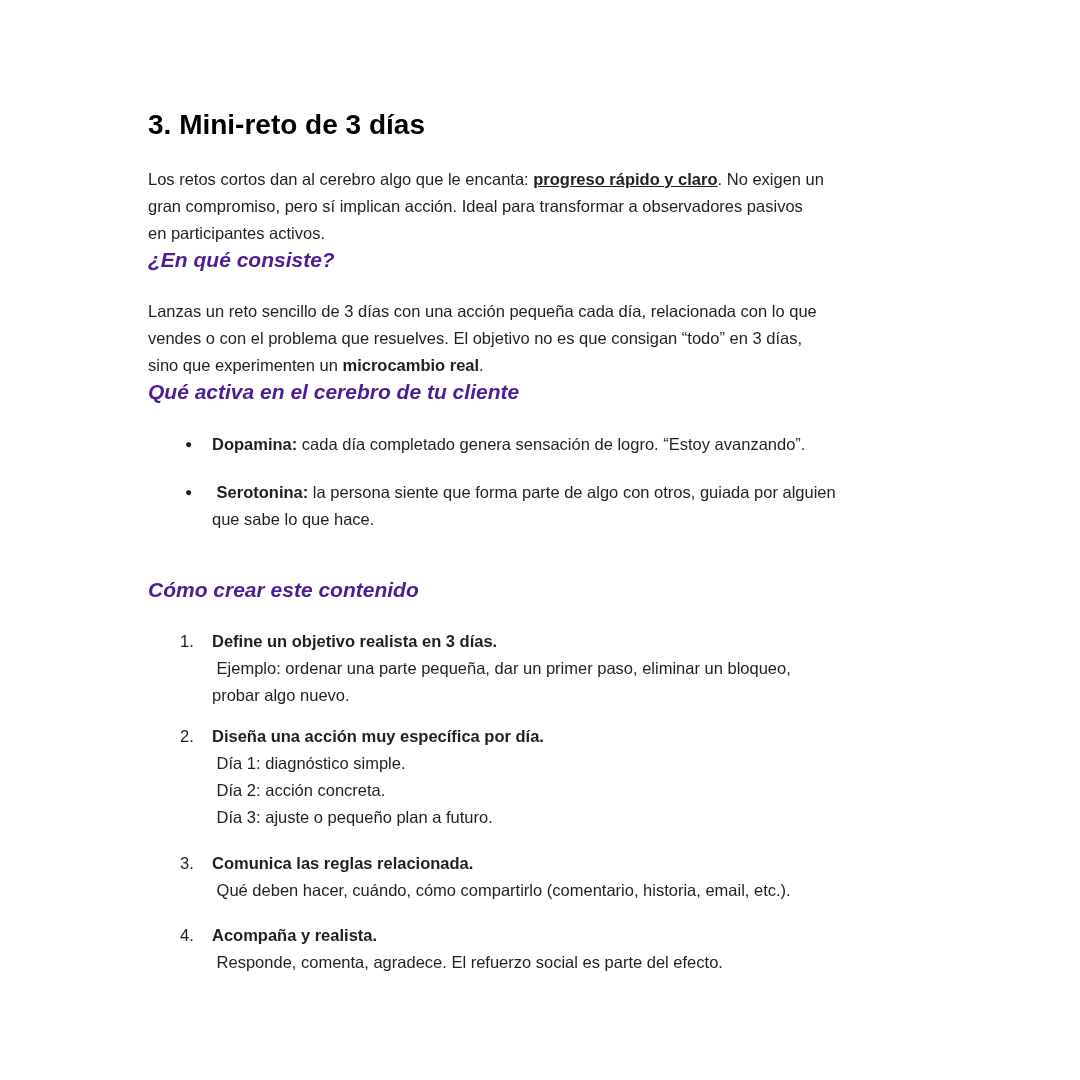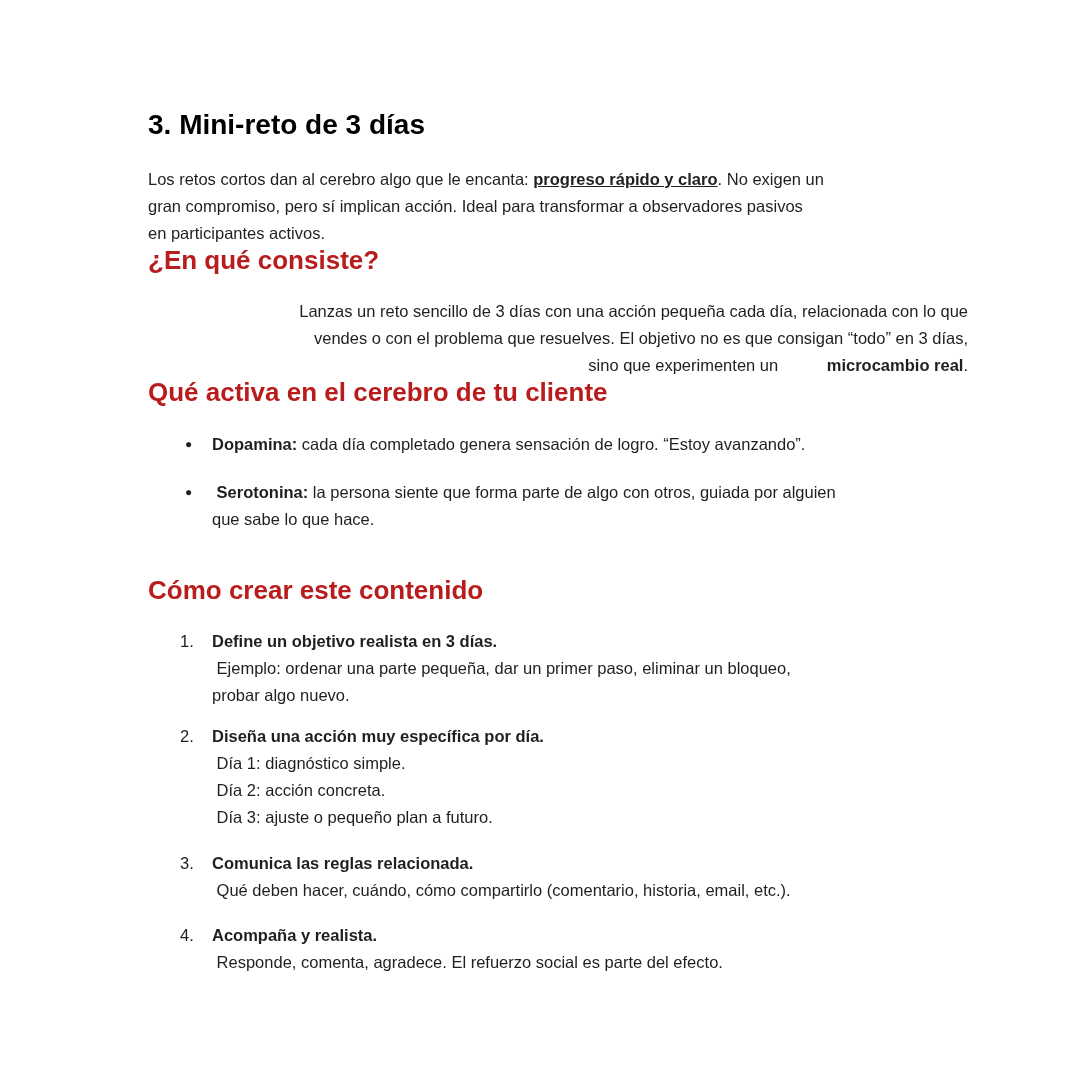--- a/index.html
+++ b/index.html
@@ -22,37 +22,38 @@
     width: 820px;
   }
   h1.doc-h1 {
     font-size: 28px;
     line-height: 34px;
     font-weight: 700;
     color: #000000;
     margin: 0 0 24px 0;
   }
   h2.doc-h2 {
-    font-size: 26px;
+    font-size: 21px;
     line-height: 26px;
     font-weight: 700;
-    color: #b91c1c;
+    color: #4c1d95;
     margin: 0;
+    font-style: italic;
   }
   .doc-h2.mb-para { margin-bottom: 25px; }
   .doc-h2.mb-list { margin-bottom: 26px; }
   .doc-h2.mb-list2 { margin-bottom: 25px; margin-top: 21px; }
   p.body-para {
     font-size: 16.5px;
     line-height: 27px;
     margin: 0;
     white-space: pre-wrap;
   }
   .mb-17 { margin-bottom: 17px; }
-  .mb-16 { margin-bottom: 16px; text-align: right; }
+  .mb-16 { margin-bottom: 16px; }
   
   .doc-list {
     margin: 0 0 0 32px;
   }
   .bullet-list { margin-bottom: 44px; }
   .num-list { margin-bottom: 0; }
   .li-row {
     display: flex;
     align-items: flex-start;
     font-size: 16.5px;
@@ -90,21 +91,21 @@
     <h1 class="doc-h1">3. Mini-reto de 3 días</h1>
 
     <p class="body-para runs mb-17"><span>Los retos cortos dan al cerebro algo que le encanta: </span><span style="font-weight: 700; text-decoration: underline;">progreso rápido y claro</span><span>. No exigen un
 gran compromiso, pero sí implican acción. Ideal para transformar a observadores pasivos
 en participantes activos.</span></p>
 
     <h2 class="doc-h2 mb-para">¿En qué consiste?</h2>
 
     <p class="body-para runs mb-16"><span>Lanzas un reto sencillo de 3 días con una acción pequeña cada día, relacionada con lo que
 vendes o con el problema que resuelves. El objetivo no es que consigan “todo” en 3 días,
-sino que experimenten un </span><span style="font-weight: 700; margin-left: 44px;">microcambio real</span><span>.</span></p>
+sino que experimenten un </span><span style="font-weight: 700;">microcambio real</span><span>.</span></p>
 
     <h2 class="doc-h2 mb-list">Qué activa en el cerebro de tu cliente</h2>
 
     <div class="doc-list bullet-list">
       <div class="li-row li-gap-21">
         <span class="li-marker bullet-glyph">●</span>
         <div class="li-text runs"><span style="font-weight: 700;">Dopamina:</span><span> cada día completado genera sensación de logro. “Estoy avanzando”.</span></div>
       </div>
       <div class="li-row li-gap-0">
         <span class="li-marker bullet-glyph">●</span>

